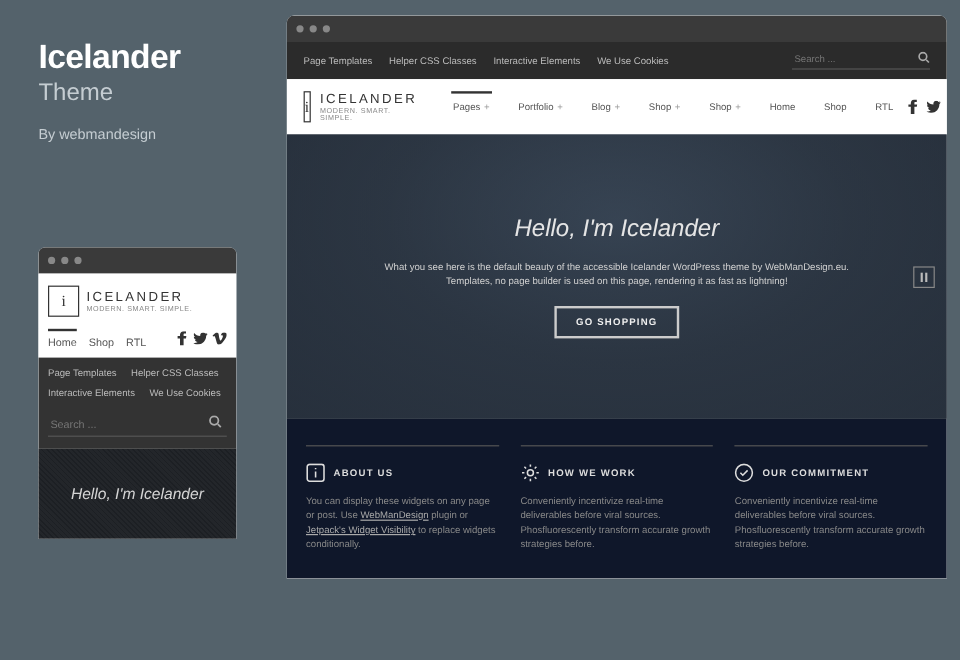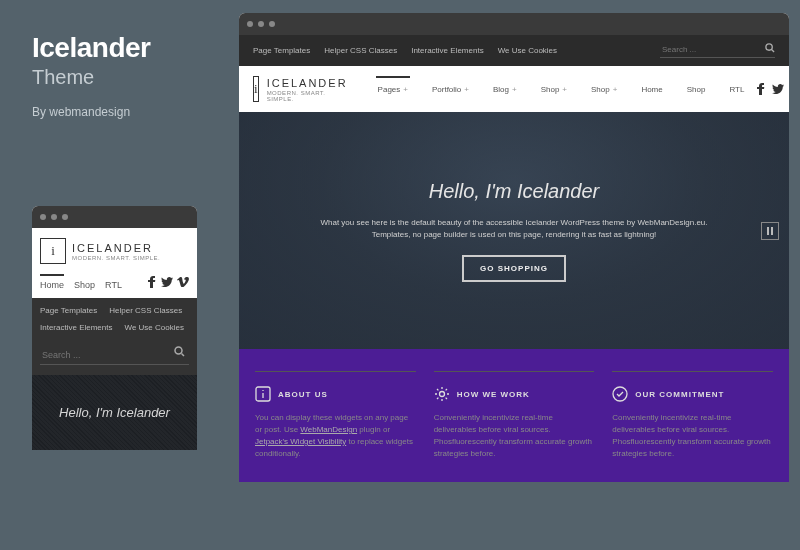--- a/index.html
+++ b/index.html
@@ -43,21 +43,21 @@
  conic-gradient(from 180deg at 20% 60%,#3a4652 0deg,#2a3440 40deg,transparent 80deg),
  conic-gradient(from 200deg at 75% 55%,#3d4a58 0deg,#28323e 50deg,transparent 90deg);
  opacity:0.7}
 .d-hero>*{position:relative;z-index:2}
 .d-hero-title{color:#e5e5e5;font-size:20px;font-weight:300;font-style:italic;margin-bottom:14px}
 .d-hero-body{color:#d0d0d0;font-size:8px;line-height:1.5;margin-bottom:14px}
 .d-hero-body b{font-weight:400}
 .d-hero-body a{color:#d0d0d0;}
 .d-btn{border:2px solid #ccc;color:#eee;background:transparent;padding:7px 16px;font-size:8px;font-weight:700;letter-spacing:1px;cursor:pointer}
 .pause{position:absolute;right:10px;top:50%;transform:translateY(-50%);width:18px;height:18px;border:1px solid #888;display:flex;align-items:center;justify-content:center;color:#bbb;font-size:8px;cursor:pointer;z-index:3}
-.d-feat{background:#4c1d95;display:flex;padding:22px 16px;gap:18px}
+.d-feat{background:#0f172a;display:flex;padding:22px 16px;gap:18px}
 .feat{flex:1;border-top:1px solid #555;padding-top:14px}
 .feat-h{display:flex;align-items:center;gap:7px;margin-bottom:10px}
 .feat-icon{width:16px;height:16px;color:#ddd;flex-shrink:0}
 .feat-title{color:#ddd;font-size:8px;font-weight:700;letter-spacing:1px}
 .feat-body{color:#888;font-size:8px;line-height:1.5}
 .feat-body a{color:#aaa;text-decoration:underline}
 svg{display:block}
 </style>
 </head>
 <body>

